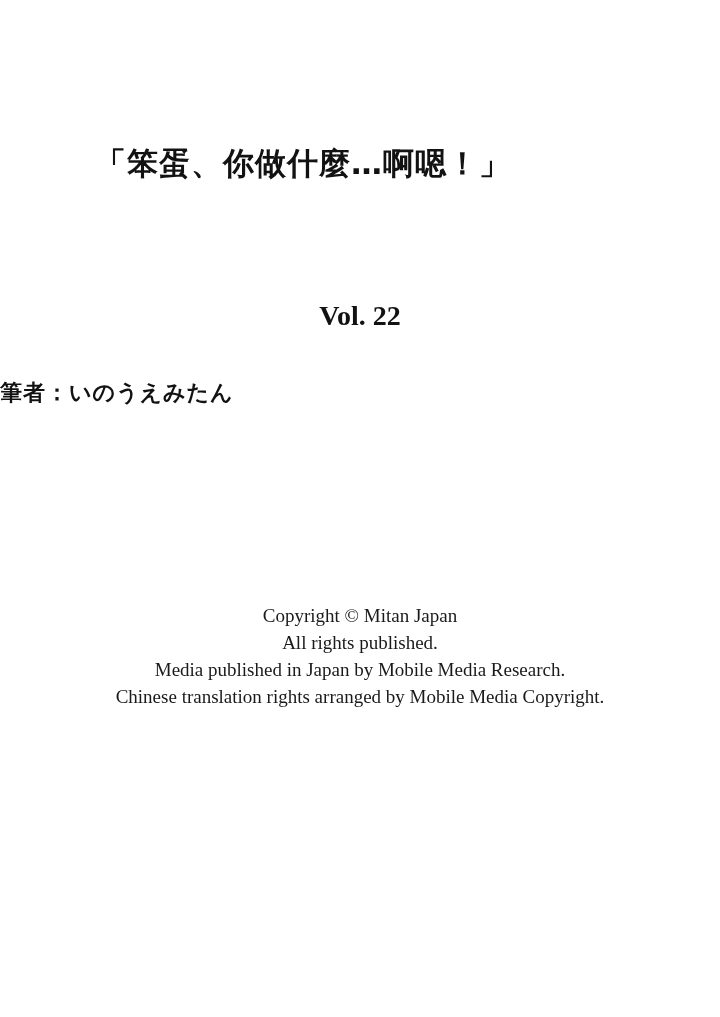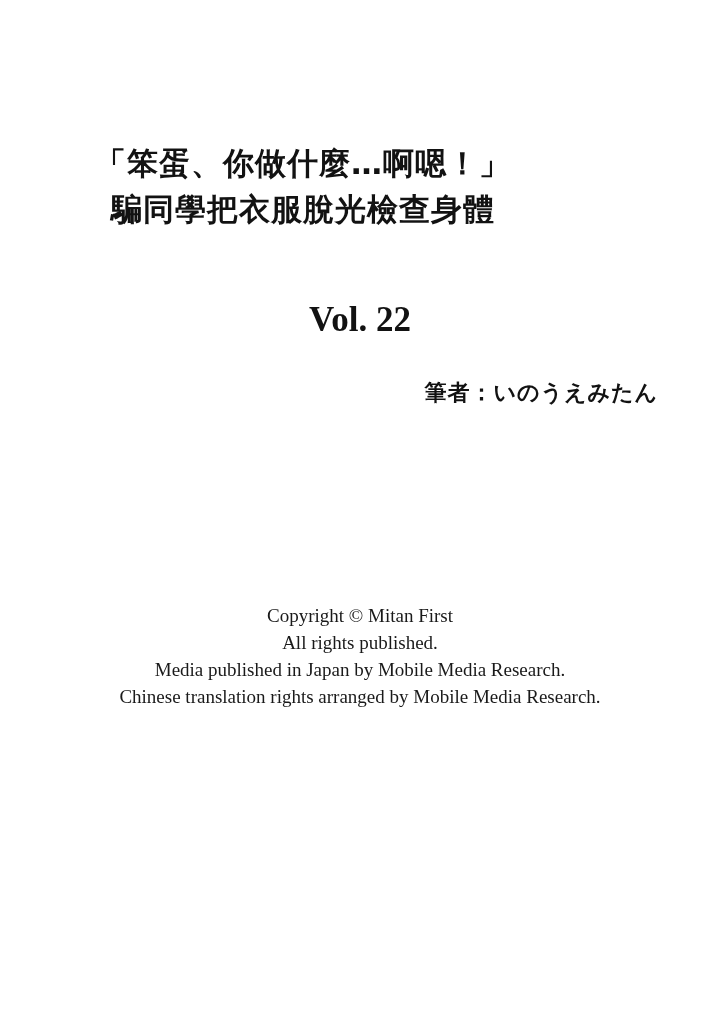--- a/index.html
+++ b/index.html
@@ -36,30 +36,30 @@
     color: #121212;
     white-space: nowrap;
   }
   .volume {
     position: absolute;
     top: 300px;
     left: 0;
     width: 720px;
     text-align: center;
     font-family: "Liberation Serif", serif;
-    font-size: 35px;
+    font-size: 28px;
     font-weight: 700;
     color: #121212;
   }
   .author {
     position: absolute;
     top: 378px;
     left: 0;
     width: 658px;
-    text-align: right;
+    text-align: left;
     font-family: "DejaVu Sans", sans-serif;
     font-size: 22px;
     font-weight: 700;
     letter-spacing: 1px;
     color: #121212;
   }
   .copyright-block {
     position: absolute;
     top: 602px;
     left: 0;
@@ -74,27 +74,26 @@
     white-space: nowrap;
   }
 </style>
 </head>
 <body>
 
 <div class="page">
 
   <div class="title-block">
     <div class="title-line">「笨蛋、你做什麼…啊嗯！」</div>
-    <div class="title-line">騙同學把衣服脫光檢查身體</div>
   </div>
 
   <div class="volume">Vol. 22</div>
 
   <div class="author">筆者：いのうえみたん</div>
 
   <div class="copyright-block">
-    <div class="copyright-line">Copyright © Mitan First</div>
+    <div class="copyright-line">Copyright © Mitan Japan</div>
     <div class="copyright-line">All rights published.</div>
     <div class="copyright-line">Media published in Japan by Mobile Media Research.</div>
-    <div class="copyright-line">Chinese translation rights arranged by Mobile Media Research.</div>
+    <div class="copyright-line">Chinese translation rights arranged by Mobile Media Copyright.</div>
   </div>
 
 </div>
 
 </body></html>

